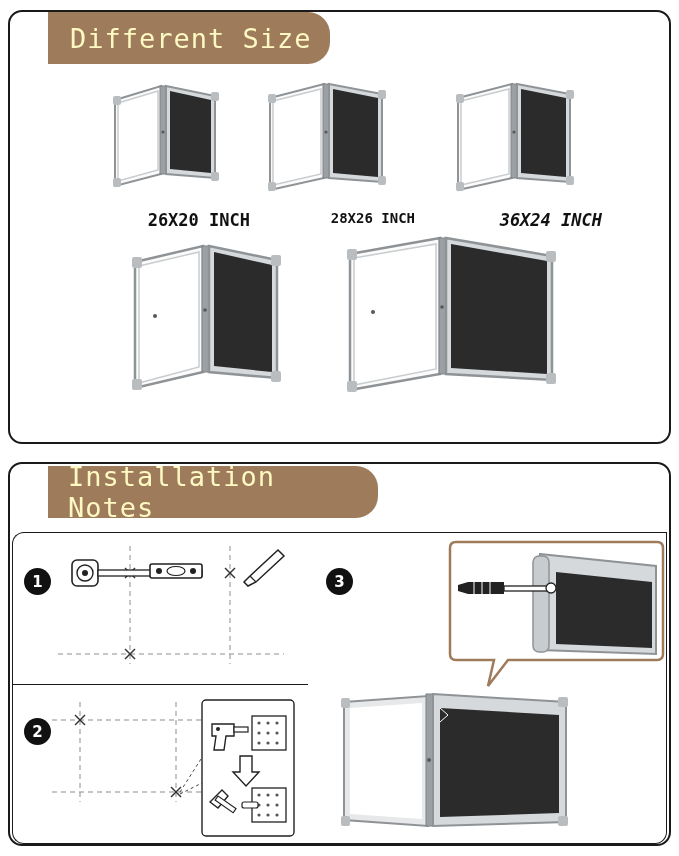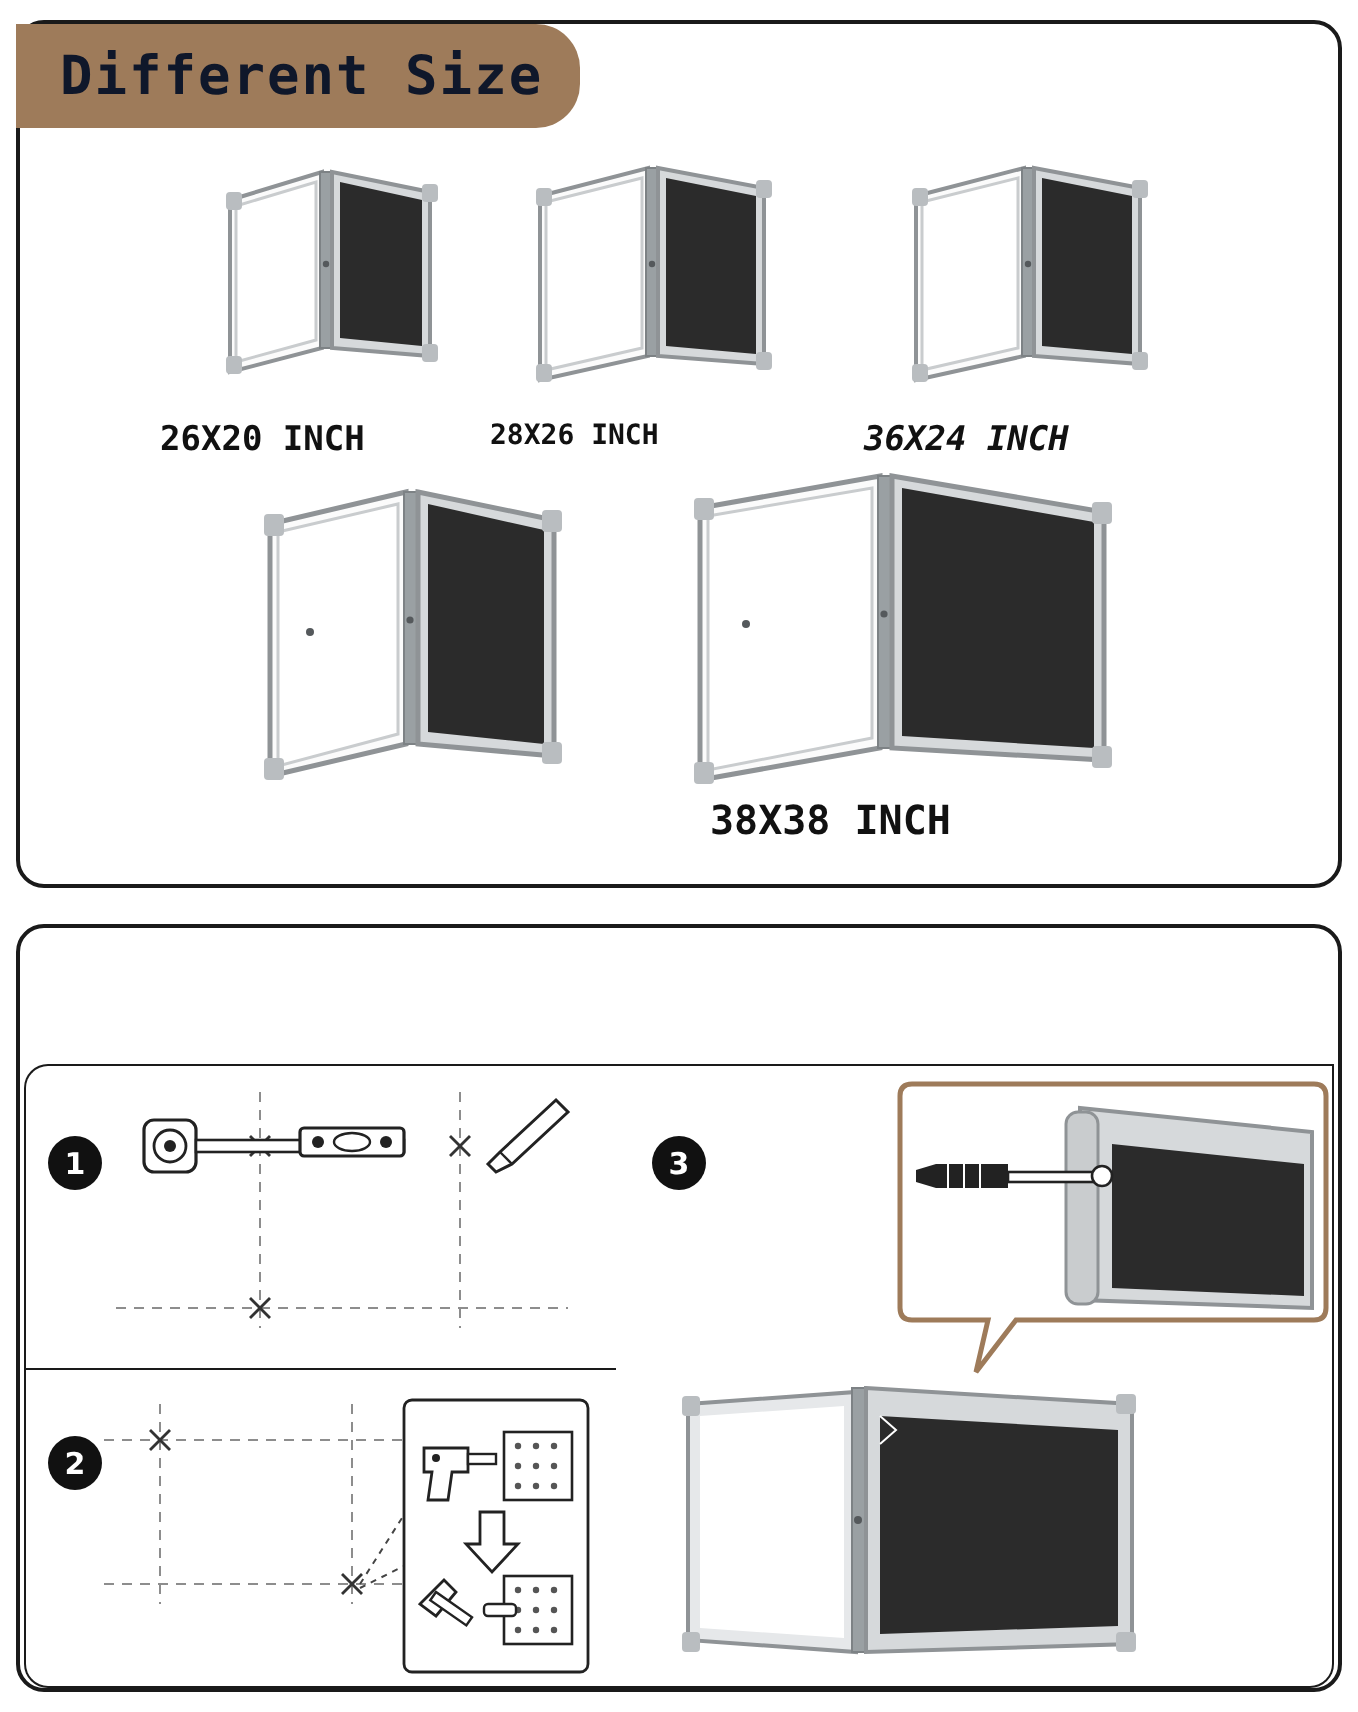--- a/index.html
+++ b/index.html
@@ -39,28 +39,29 @@
     left: 8px;
     top: 462px;
     width: 663px;
     height: 384px;
   }
 
   
   .section-title {
     position: absolute;
     background: #9e7b5a;
-    color: #0f172a;
+    color: #fef9c3;
     font-family: "DejaVu Sans Mono", monospace;
-    font-weight: bold;
+    font-weight: normal;
     letter-spacing: 1px;
     border-radius: 0 22px 22px 0;
     display: flex;
     align-items: center;
     box-sizing: border-box;
+    margin-left: 40px;
   }
   #title-size {
     left: 8px;
     top: 12px;
     width: 282px;
     height: 52px;
     font-size: 27px;
     padding-left: 22px;
   }
   #title-install {
@@ -73,21 +74,21 @@
   }
 
   
   .board {
     position: absolute;
   }
   .board svg { display: block; }
 
   .size-label {
     position: absolute;
-    text-align: left;
+    text-align: right;
     font-family: "DejaVu Sans Mono", monospace;
     font-weight: bold;
     color: #111111;
     white-space: nowrap;
   }
 
   
   .sub-box {
     position: absolute;
     border: 1.5px solid #1a1a1a;
@@ -205,24 +206,24 @@
       <polygon points="111,12 207,29 207,142 111,136" fill="#2b2b2b"></polygon>
       <rect x="7" y="17" width="10" height="11" rx="2" fill="#b9bdc0"></rect>
       <rect x="7" y="149" width="10" height="11" rx="2" fill="#b9bdc0"></rect>
       <rect x="206" y="19" width="10" height="11" rx="2" fill="#b9bdc0"></rect>
       <rect x="206" y="141" width="10" height="11" rx="2" fill="#b9bdc0"></rect>
       <circle cx="102" cy="75" r="1.8" fill="#55595c"></circle>
       <circle cx="33" cy="80" r="2" fill="#55595c"></circle>
     </svg>
   </div>
 
-  <div class="size-label" style="left:355px; top:398px; width:200px; font-size:20px;">38X38 INCH</div>
 
   <div class="panel" id="panel-install"></div>
 
+  <div class="section-title" id="title-install">Installation Notes</div>
 
   <div class="sub-box" id="install-box-1"></div>
   <div class="sub-box" id="install-box-2"></div>
   <div class="sub-box" id="install-box-3"></div>
 
   <div class="step-badge" id="badge-1">1</div>
   <div class="step-badge" id="badge-2">2</div>
   <div class="step-badge" id="badge-3">3</div>
 
   <svg class="diagram-layer" style="left:12px; top:532px;" width="296" height="152" viewBox="0 0 296 152">

